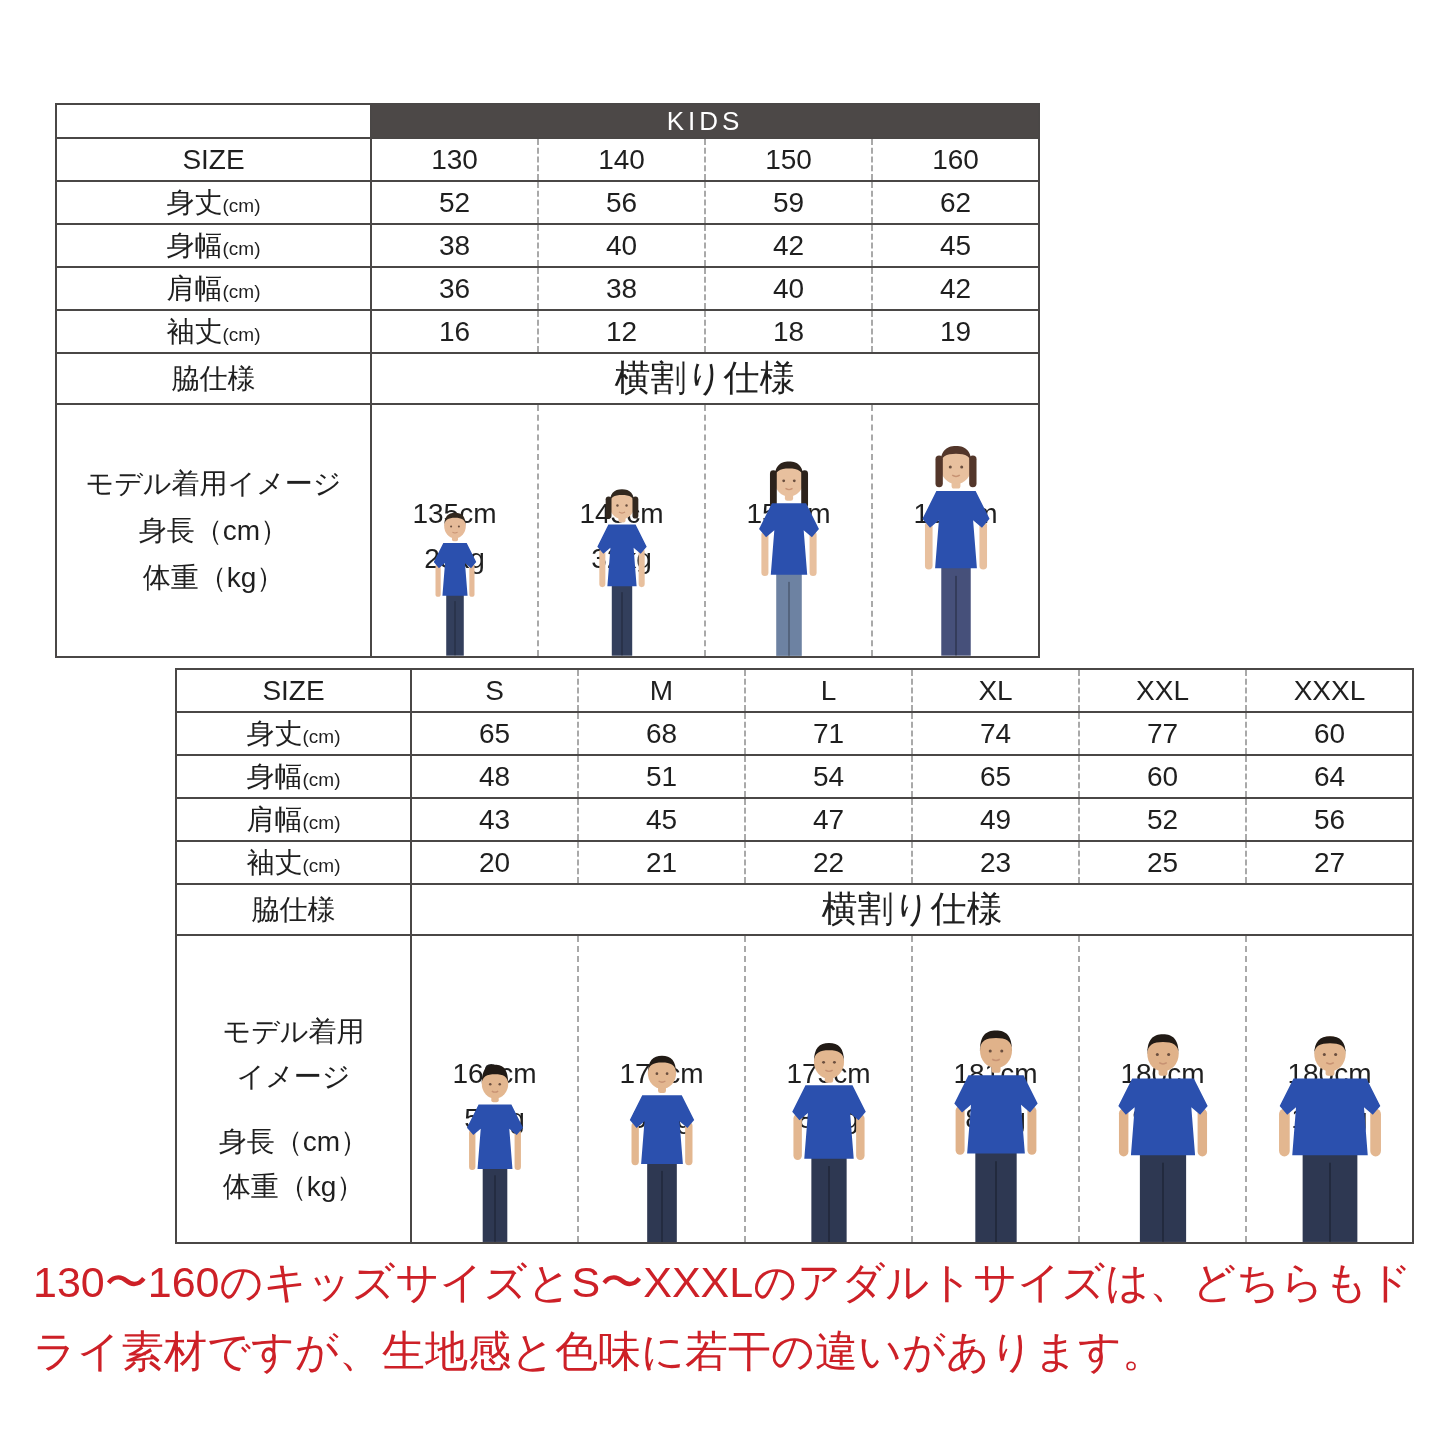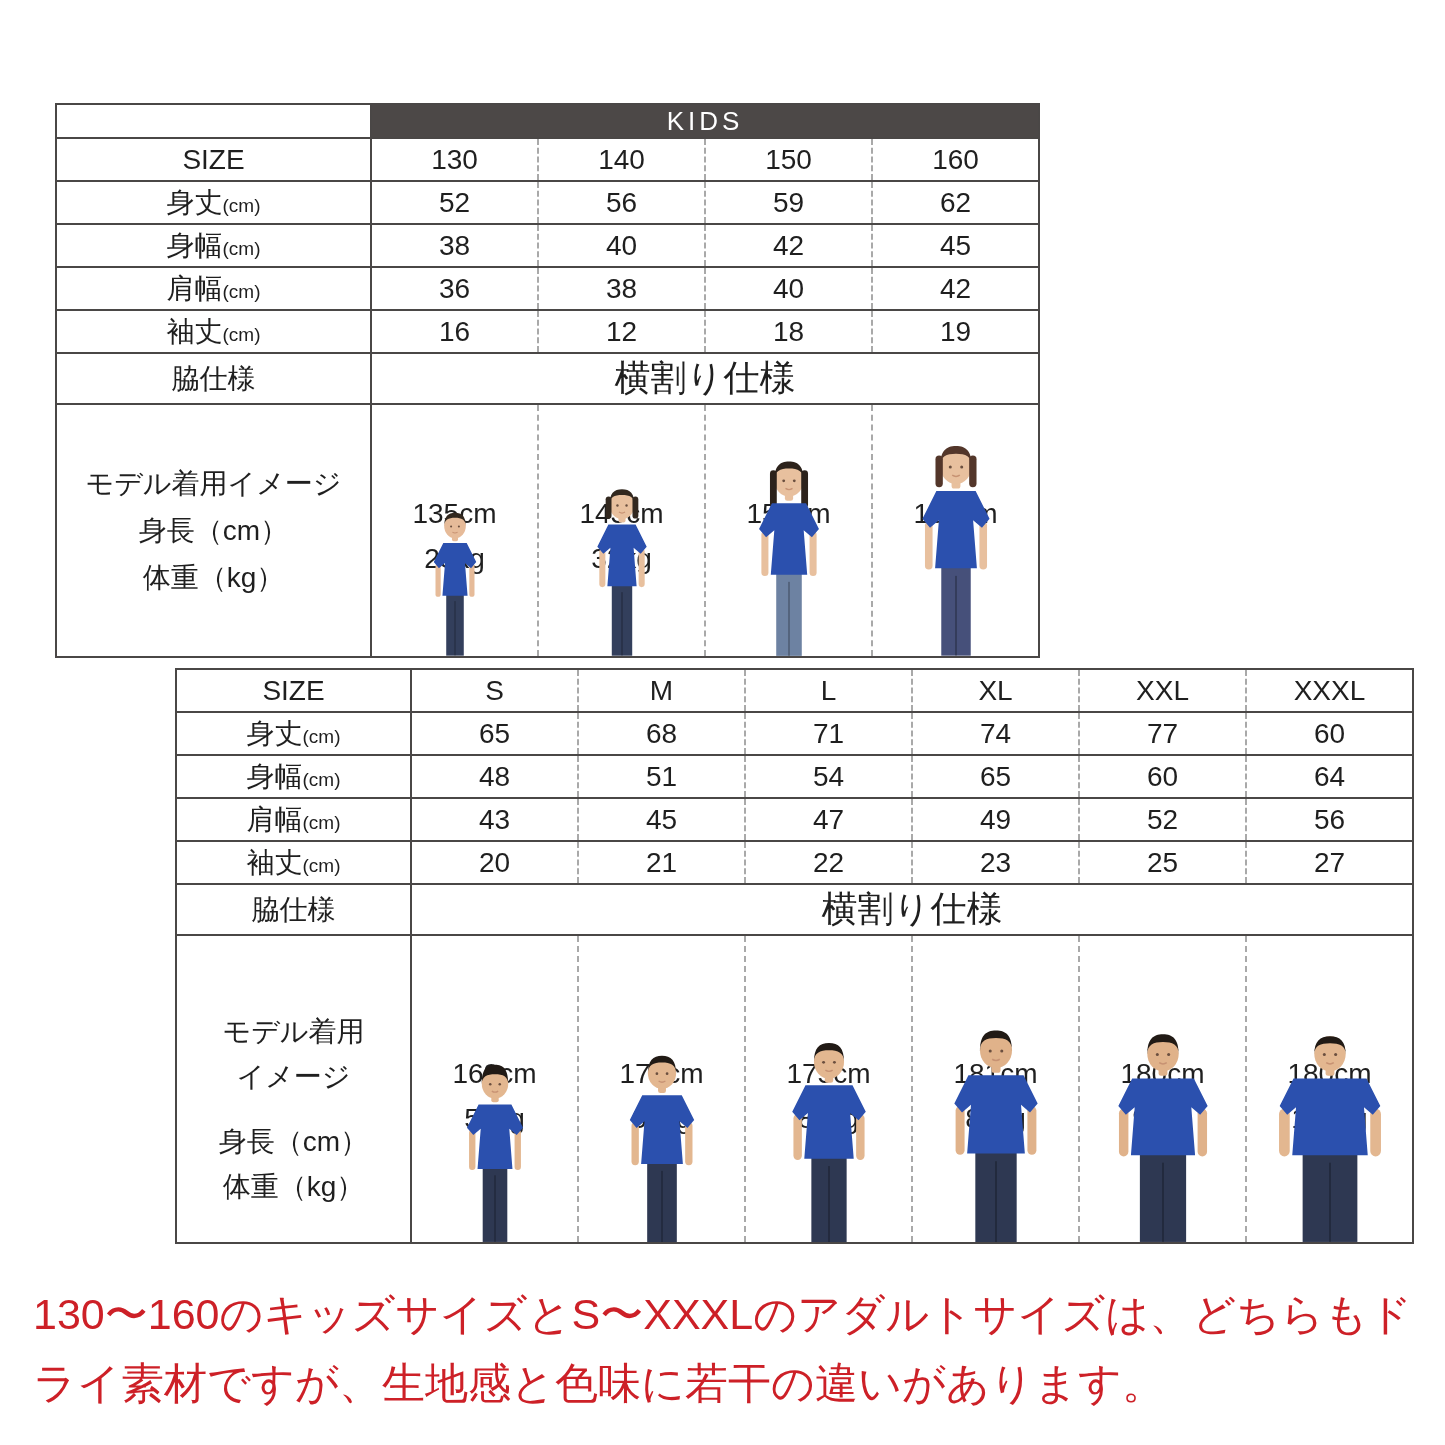--- a/index.html
+++ b/index.html
@@ -29,21 +29,21 @@
   .kids tr.r-model{height:253px;border-radius:23px;}
   .adult tr.r-model{height:308px;}
   .model-lbl{vertical-align:top;padding-top:16px;font-size:28px;line-height:47px;}
   .adult .model-lbl{padding-top:40px;line-height:45px;}
   .model-lbl .gap{margin-top:20px;}
   .model-cell{position:relative;overflow:hidden;vertical-align:top;}
   .mv{padding-top:10px;line-height:45px;font-size:28px;}
   .adult .mv{padding-top:13px;}
   .figure{position:absolute;bottom:0;left:50%;transform:translateX(-50%);line-height:0;}
 
-  .note{position:absolute;left:33px;top:1280px;width:1394px;margin:0;
+  .note{position:absolute;left:33px;top:1248px;width:1394px;margin:0;
         font-size:43px;line-height:69px;font-weight:400;}
 </style>
 </head>
 <body>
 
 <div class="page">
   <div id="kids-slot">
       <table class="size-table kids" style="width: 982px;">
         <colgroup>
           <col style="width: 315px;">

